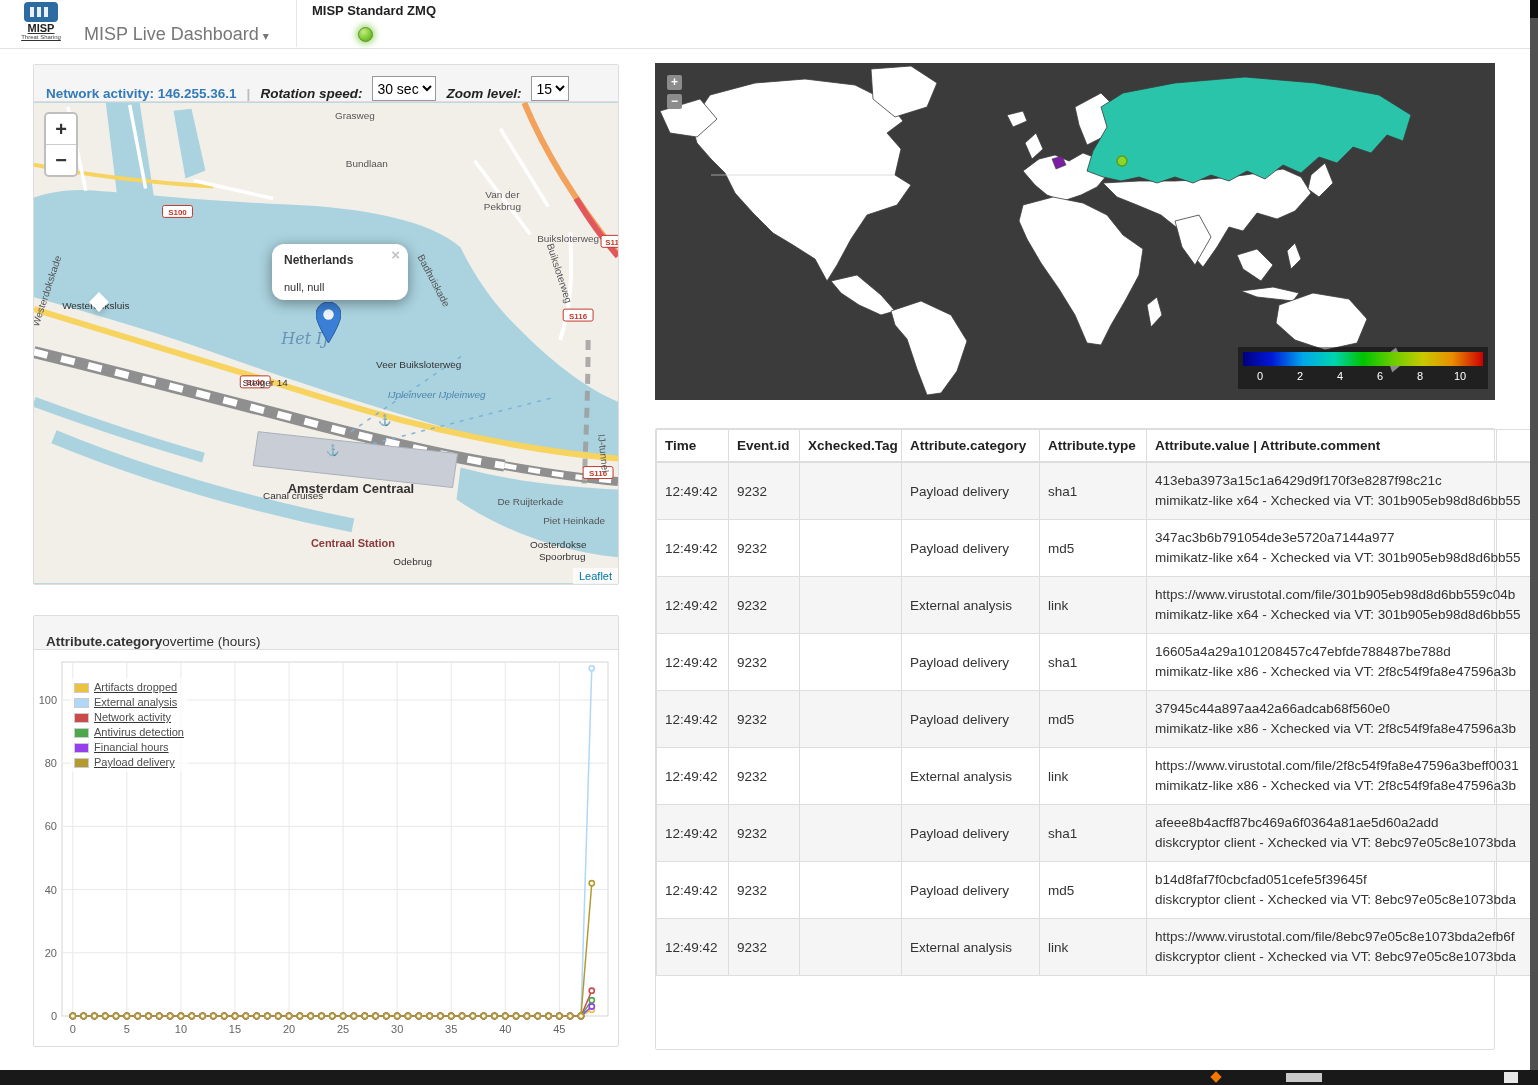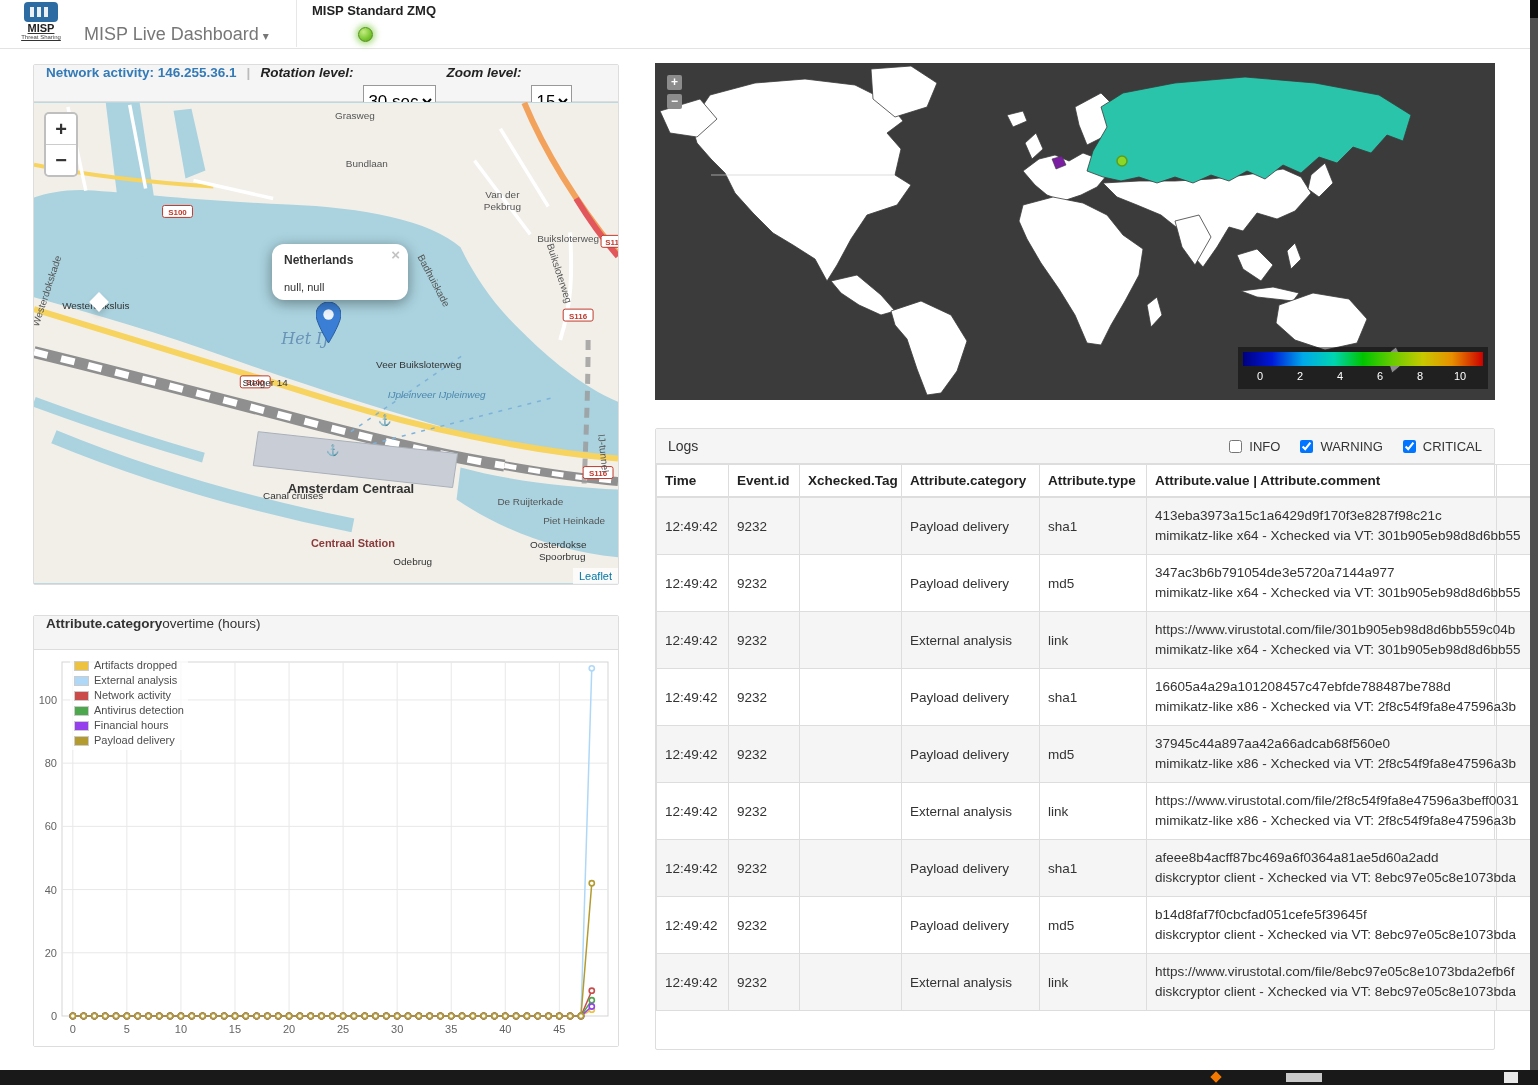--- a/index.html
+++ b/index.html
@@ -21,27 +21,27 @@
   .zmq{position:absolute;left:312px;top:3px;}
   .zmq-title{font-size:13px;font-weight:bold;color:#222;}
   .zmq-dot{margin:9px 0 0 46px;width:13px;height:13px;border-radius:50%;
     background:radial-gradient(circle at 35% 30%, #c4ec83, #79c62f 60%, #5a9e1e);
     border:1px solid #4e8c18;box-shadow:0 0 6px 2px rgba(130,205,70,.75);}
   
   .content{position:absolute;left:0;top:48px;width:1530px;height:1022px;}
   .col-left{position:absolute;left:33px;top:16px;width:586px;}
   .col-right{position:absolute;left:655px;top:15px;width:840px;}
   .panel{background:#fff;border:1px solid #ddd;border-radius:2px;}
-  .panel-heading{background:#f5f5f5;border-bottom:1px solid #ddd;padding:0 12px;display:flex;align-items:flex-start;}
+  .panel-heading{background:#f5f5f5;border-bottom:1px solid #ddd;padding:0 12px;display:flex;align-items:flex-end;}
   
   .net-heading{height:36px;gap:10px;font-size:13.5px;}
   .net-title{color:#337ab7;font-weight:bold;font-size:13.5px;}
   .net-sep{color:#bbb;font-weight:bold;}
   .ctl-label{font-weight:bold;font-style:italic;color:#222;}
-  select{font-family:"Liberation Sans",sans-serif;font-size:17px;height:32px;border:1px solid #999;background:#fff;margin-top:20px;}
+  select{font-family:"Liberation Sans",sans-serif;font-size:14px;height:25px;border:1px solid #999;background:#fff;margin-top:20px;}
   
   .city-map{position:relative;width:584px;height:482px;overflow:hidden;background:#aad3df;cursor:grab;}
   .city-svg{position:absolute;left:0;top:0;}
   .ml-road{font-size:10px;fill:#555;}
   .ml-place{font-size:10px;fill:#333;}
   .ml-water{font-size:10px;fill:#4d87ae;font-style:italic;}
   .ml-water-big{font-size:16px;fill:#6a93b8;font-style:italic;font-family:"DejaVu Serif",serif;}
   .ml-city{font-size:13px;font-weight:bold;fill:#333;}
   .ml-station{font-size:11px;font-weight:bold;fill:#8b3b3b;}
   .badge-text{font-size:8px;font-weight:bold;fill:#c0392b;}
@@ -56,21 +56,21 @@
   .popup-close{position:absolute;top:4px;right:8px;color:#c3c3c3;font-size:15px;font-weight:bold;cursor:pointer;line-height:14px;}
   .popup-tail{position:absolute;left:58px;top:193px;width:14px;height:14px;background:#fff;transform:rotate(45deg);box-shadow:3px 3px 6px rgba(0,0,0,.15);z-index:3;}
   .map-marker{position:absolute;left:282px;top:200px;z-index:3;}
   .leaflet-attrib{position:absolute;right:0;bottom:0;background:rgba(255,255,255,.75);padding:2px 6px;font-size:11px;z-index:3;}
   .leaflet-attrib span{color:#0078A8;cursor:pointer;}
   
   .chart-panel{margin-top:30px;}
   .chart-heading{height:33px;font-size:13.5px;}
   .chart-title-bold{font-weight:bold;}
   .chart-body{position:relative;width:584px;height:396px;background:#fff;}
-  .chart-legend{position:absolute;left:36px;top:6px;z-index:2;background:rgba(255,255,255,.7);padding:2px 4px;}
+  .chart-legend{position:absolute;left:36px;top:28px;z-index:2;background:rgba(255,255,255,.7);padding:2px 4px;text-decoration:underline;}
   .lg-item{font-size:11px;color:#4d4d4d;line-height:15px;display:flex;align-items:center;}
   .lg-box{display:inline-block;width:13px;height:8px;border:1px solid #ccc;margin-right:5px;}
   .tick{font-size:11px;fill:#646464;}
   
   .world-map{position:relative;width:840px;height:337px;background:#3b3b3b;overflow:hidden;}
   .wm-zoom{position:absolute;left:12px;top:12px;z-index:2;}
   .wm-zoom-btn{width:15px;height:15px;margin-bottom:4px;background:#8c8c8c;color:#fff;font-size:12px;font-weight:bold;
     text-align:center;line-height:15px;border-radius:2px;cursor:pointer;}
   .wm-legend-label{font-size:11px;fill:#fff;}
   
@@ -113,21 +113,21 @@
 </div>
 
 <div class="content">
 
   <div class="col-left">
 
     <div class="panel">
       <div class="panel-heading net-heading">
         <span class="net-title">Network activity: 146.255.36.1</span>
         <span class="net-sep">|</span>
-        <span class="ctl-label">Rotation level:</span>
+        <span class="ctl-label">Rotation speed:</span>
         <select><option>30 sec</option></select>
         <span class="ctl-label">Zoom level:</span>
         <select><option>15</option></select>
       </div>
 
       <div class="city-map">
         <svg class="city-svg" width="584" height="482" viewBox="0 0 586 482">
           <rect x="0" y="0" width="586" height="482" fill="#aad3df"></rect>
           <path fill="#f2efe9" d="M0,95 C15,90 35,86 60,88 C110,92 180,99 255,102 C330,105 398,118 428,145 C440,170 460,202 490,230 C515,255 550,285 586,300 L586,0 L0,0 Z"></path>
           <path fill="#f2efe9" d="M0,195 C60,212 130,232 190,254 C270,283 350,308 420,328 C480,345 540,354 586,357 L586,482 L0,482 Z"></path>
@@ -649,37 +649,20 @@
           <text class="wm-legend-label" x="222" y="33" text-anchor="middle">10</text>
         </g>
       </svg>
       <div class="wm-zoom">
         <div class="wm-zoom-btn">+</div>
         <div class="wm-zoom-btn">−</div>
       </div>
     </div>
 
     <div class="panel logs-panel">
-      <div class="panel-heading logs-heading">
-        <span class="logs-title">Logs</span>
-        <div class="log-filters" id="log-filters">
-            <label class="filter">
-              <input type="checkbox" style="">
-              <span>INFO</span>
-            </label>
-            <label class="filter">
-              <input type="checkbox" checked="" style="">
-              <span>WARNING</span>
-            </label>
-            <label class="filter">
-              <input type="checkbox" checked="" style="">
-              <span>CRITICAL</span>
-            </label>
-          </div>
-      </div>
       <table class="logs">
         <colgroup>
           <col style="width:72px">
             <col style="width:71px">
             <col style="width:102px">
           <col style="width:138px">
             <col style="width:107px">
             <col style="width:350px">
             <col style="width:40px">
         </colgroup>

